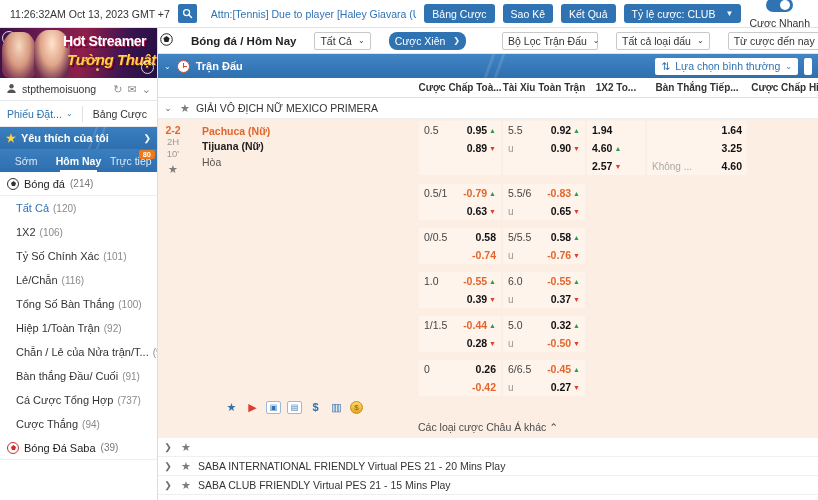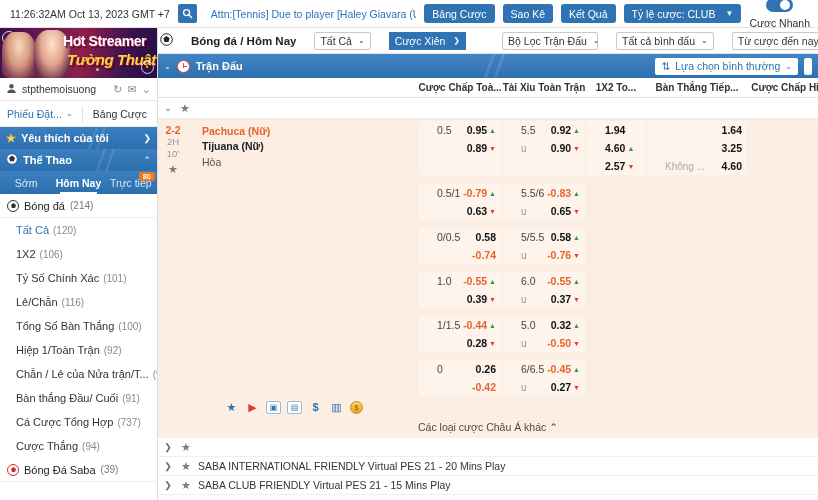--- a/index.html
+++ b/index.html
@@ -148,21 +148,21 @@
     padding: 0 2px; border-bottom: 1px solid #e3e3e3; background: #fff;
   }
   .crumb .title { font-weight: bold; font-size: 11.5px; color: #222; white-space: nowrap; }
   .selbox {
     border: 1px solid #c9c9c9; border-radius: 2px; height: 18px;
     display: flex; align-items: center; justify-content: space-between;
     padding: 0 5px; font-size: 10.5px; background: #fff; color: #333;
     cursor: pointer; white-space: nowrap; gap:6px;
   }
   .pillbtn {
-    background: #2f73b3; color: #fff; border-radius: 0; height: 18px;
+    background: #2f73b3; color: #fff; border-radius: 8px; height: 18px;
     display: flex; align-items: center; gap: 8px; padding: 0 6px;
     font-size: 10.5px; cursor: pointer; white-space: nowrap;
   }
   .crumb .spacer { flex: 1 1 auto; }
   .cnt-gray { font-size: 10.5px; color: #444; white-space: nowrap; }
 
   
   .bluebar {
     background: linear-gradient(180deg,#4285c4 0%,#2e6fae 100%);
     height: 24px; display: flex; align-items: center; padding: 0 6px;
@@ -217,21 +217,21 @@
   .oddsarea { flex: 1 1 auto; position: relative; }
   .oddgroup { display: flex; }
   .ocell {
     width: 82px; flex: 0 0 82px; background: #fff4ec; margin: 2px 1px 0 1px;
     border-radius: 1px;
   }
   .ocell.narrow { width: 58px; flex: 0 0 58px; }
   .ocell.wide { width: 100px; flex: 0 0 100px; }
   .oline {
     display: flex; align-items: center; justify-content: space-between;
-    height: 18px; padding: 0 5px; font-size: 10.5px; cursor: pointer; margin-left: 13px;
+    height: 18px; padding: 0 5px; font-size: 10.5px; cursor: pointer;
   }
   .oline .hcp { color: #444; }
   .oline .ou { color: #999; font-size: 10px; }
   .oline .val { font-weight: bold; color: #111; }
   .oline .val.neg { color: #e2662b; }
   .arrow-up { color: #2e9b4e; font-size: 7px; margin-left: 2px; }
   .arrow-dn { color: #e03b2f; font-size: 7px; margin-left: 2px; }
   .oline .right { display: flex; align-items: center; }
   .oline .grey-lbl { color:#aaa; font-size:10px; }
   .sep-row { height: 6px; }
@@ -330,32 +330,20 @@
       </div>
 
       <div class="navbar-blue">
         <span class="strk" style="left:92px"></span>
           <span class="strk" style="left:100px"></span>
         <span class="star-y">★</span>
         <span>Yêu thích của tôi</span>
         <span class="arw">❯</span>
       </div>
 
-      <div class="navbar-blue">
-        <span class="strk" style="left:100px"></span>
-          <span class="strk" style="left:109px"></span>
-        <span>
-          <svg width="12" height="12" viewBox="0 0 12 12">
-              <circle cx="6" cy="6" r="5.3" fill="#fff" stroke="#2a5e96" stroke-width=".8"></circle>
-              <polygon points="6,2.6 9,4.8 7.9,8.3 4.1,8.3 3,4.8" fill="#333"></polygon>
-            </svg>
-        </span>
-        <span>Thể Thao</span>
-        <span class="arw">⌃</span>
-      </div>
 
       <div class="subtabs">
         <div>
             <span>Sớm</span>
           </div>
         <div class="on">
             <span>Hôm Nay</span>
           </div>
         <div>
           <span>Trực tiếp</span>
@@ -436,21 +424,21 @@
         <div class="pillbtn">
           <span>Cược Xiên</span>
           <span class="chev">❯</span>
         </div>
         <div class="spacer"></div>
         <div class="selbox" style="width:96px">
           <span>Bộ Lọc Trận Đấu</span>
           <span class="chev">⌄</span>
         </div>
         <div class="selbox" style="width:98px">
-          <span>Tất cả bình đấu</span>
+          <span>Tất cả loại đấu</span>
           <span class="chev">⌄</span>
         </div>
         <div class="selbox" style="width:104px">
           <span>Từ cược đến nay</span>
           <span class="chev">⌄</span>
         </div>
         <span class="cnt-gray">(34 /</span>
       </div>
 
       <div class="bluebar">
@@ -474,20 +462,21 @@
         <div class="c" style="flex:0 0 84px">Tài Xỉu Toàn Trận</div>
         <div class="c" style="flex:0 0 60px">1X2 To...</div>
         <div class="c" style="flex:0 0 102px">Bàn Thắng Tiếp...</div>
         <div class="c" style="flex:0 0 88px">Cược Chấp Hiệ...</div>
 
       </div>
 
       <div class="leaguerow">
         <span class="caret">⌄</span>
         <span class="star-g">★</span>
+        <span>GIẢI VÔ ĐỊCH NỮ MEXICO PRIMERA</span>
       </div>
 
       <div class="matchblock">
 
         <div class="matchrow">
           <div class="evtcell">
             <div class="colB">
               <span class="score">2-2</span>
               <span class="half">2H</span>
               <span class="half">10'</span>

